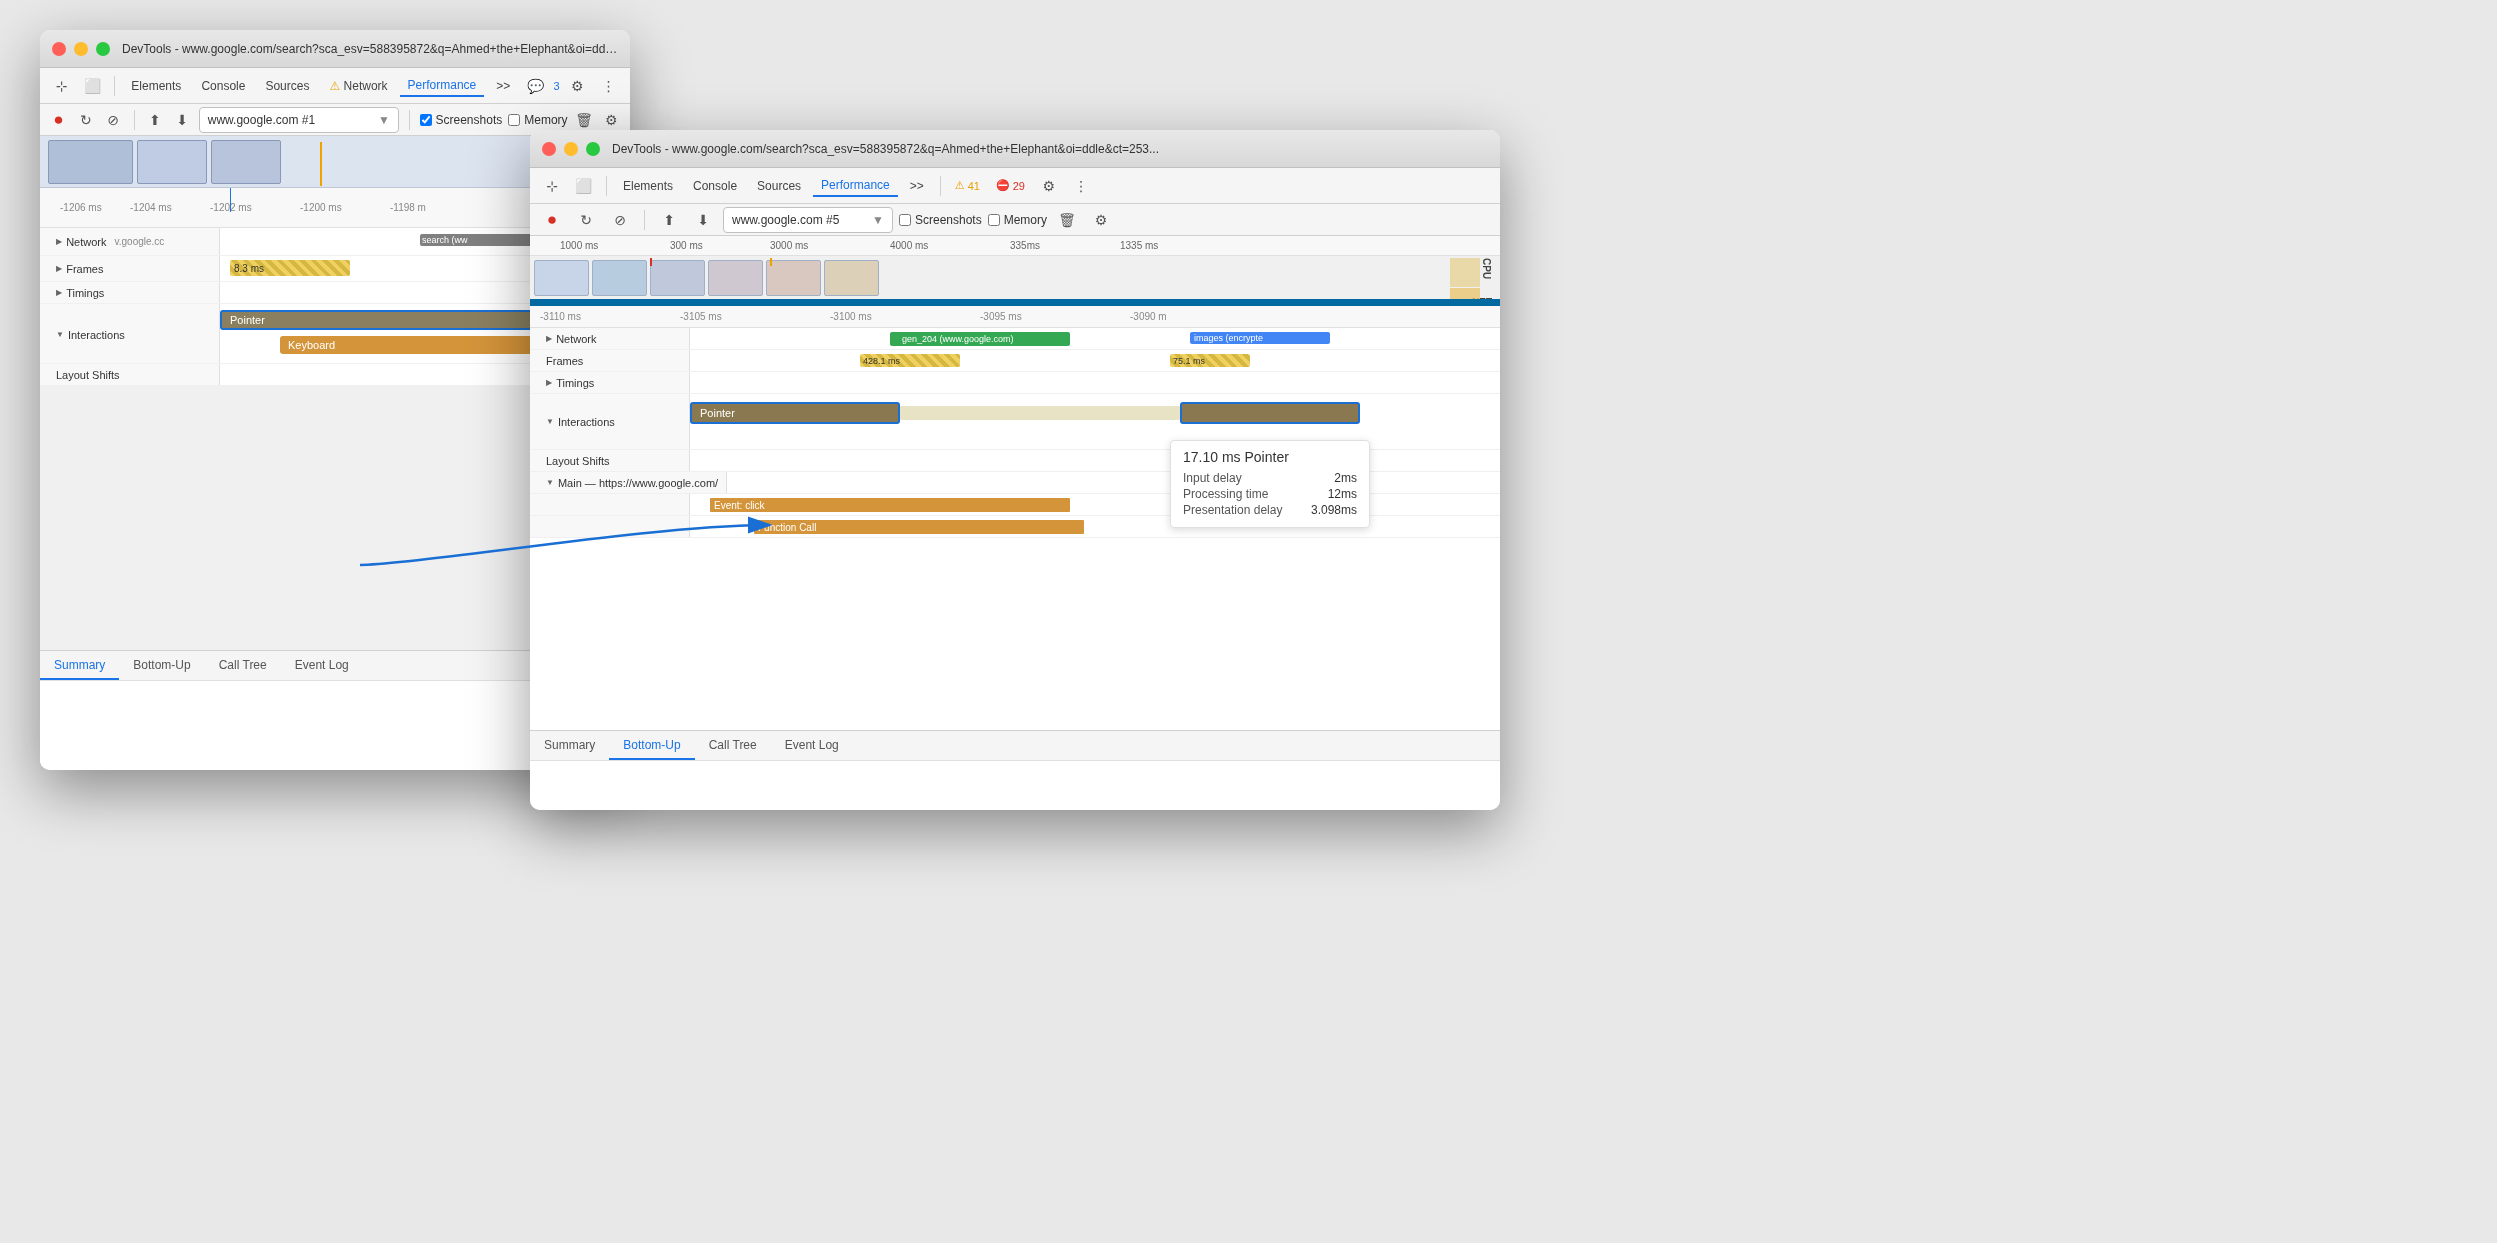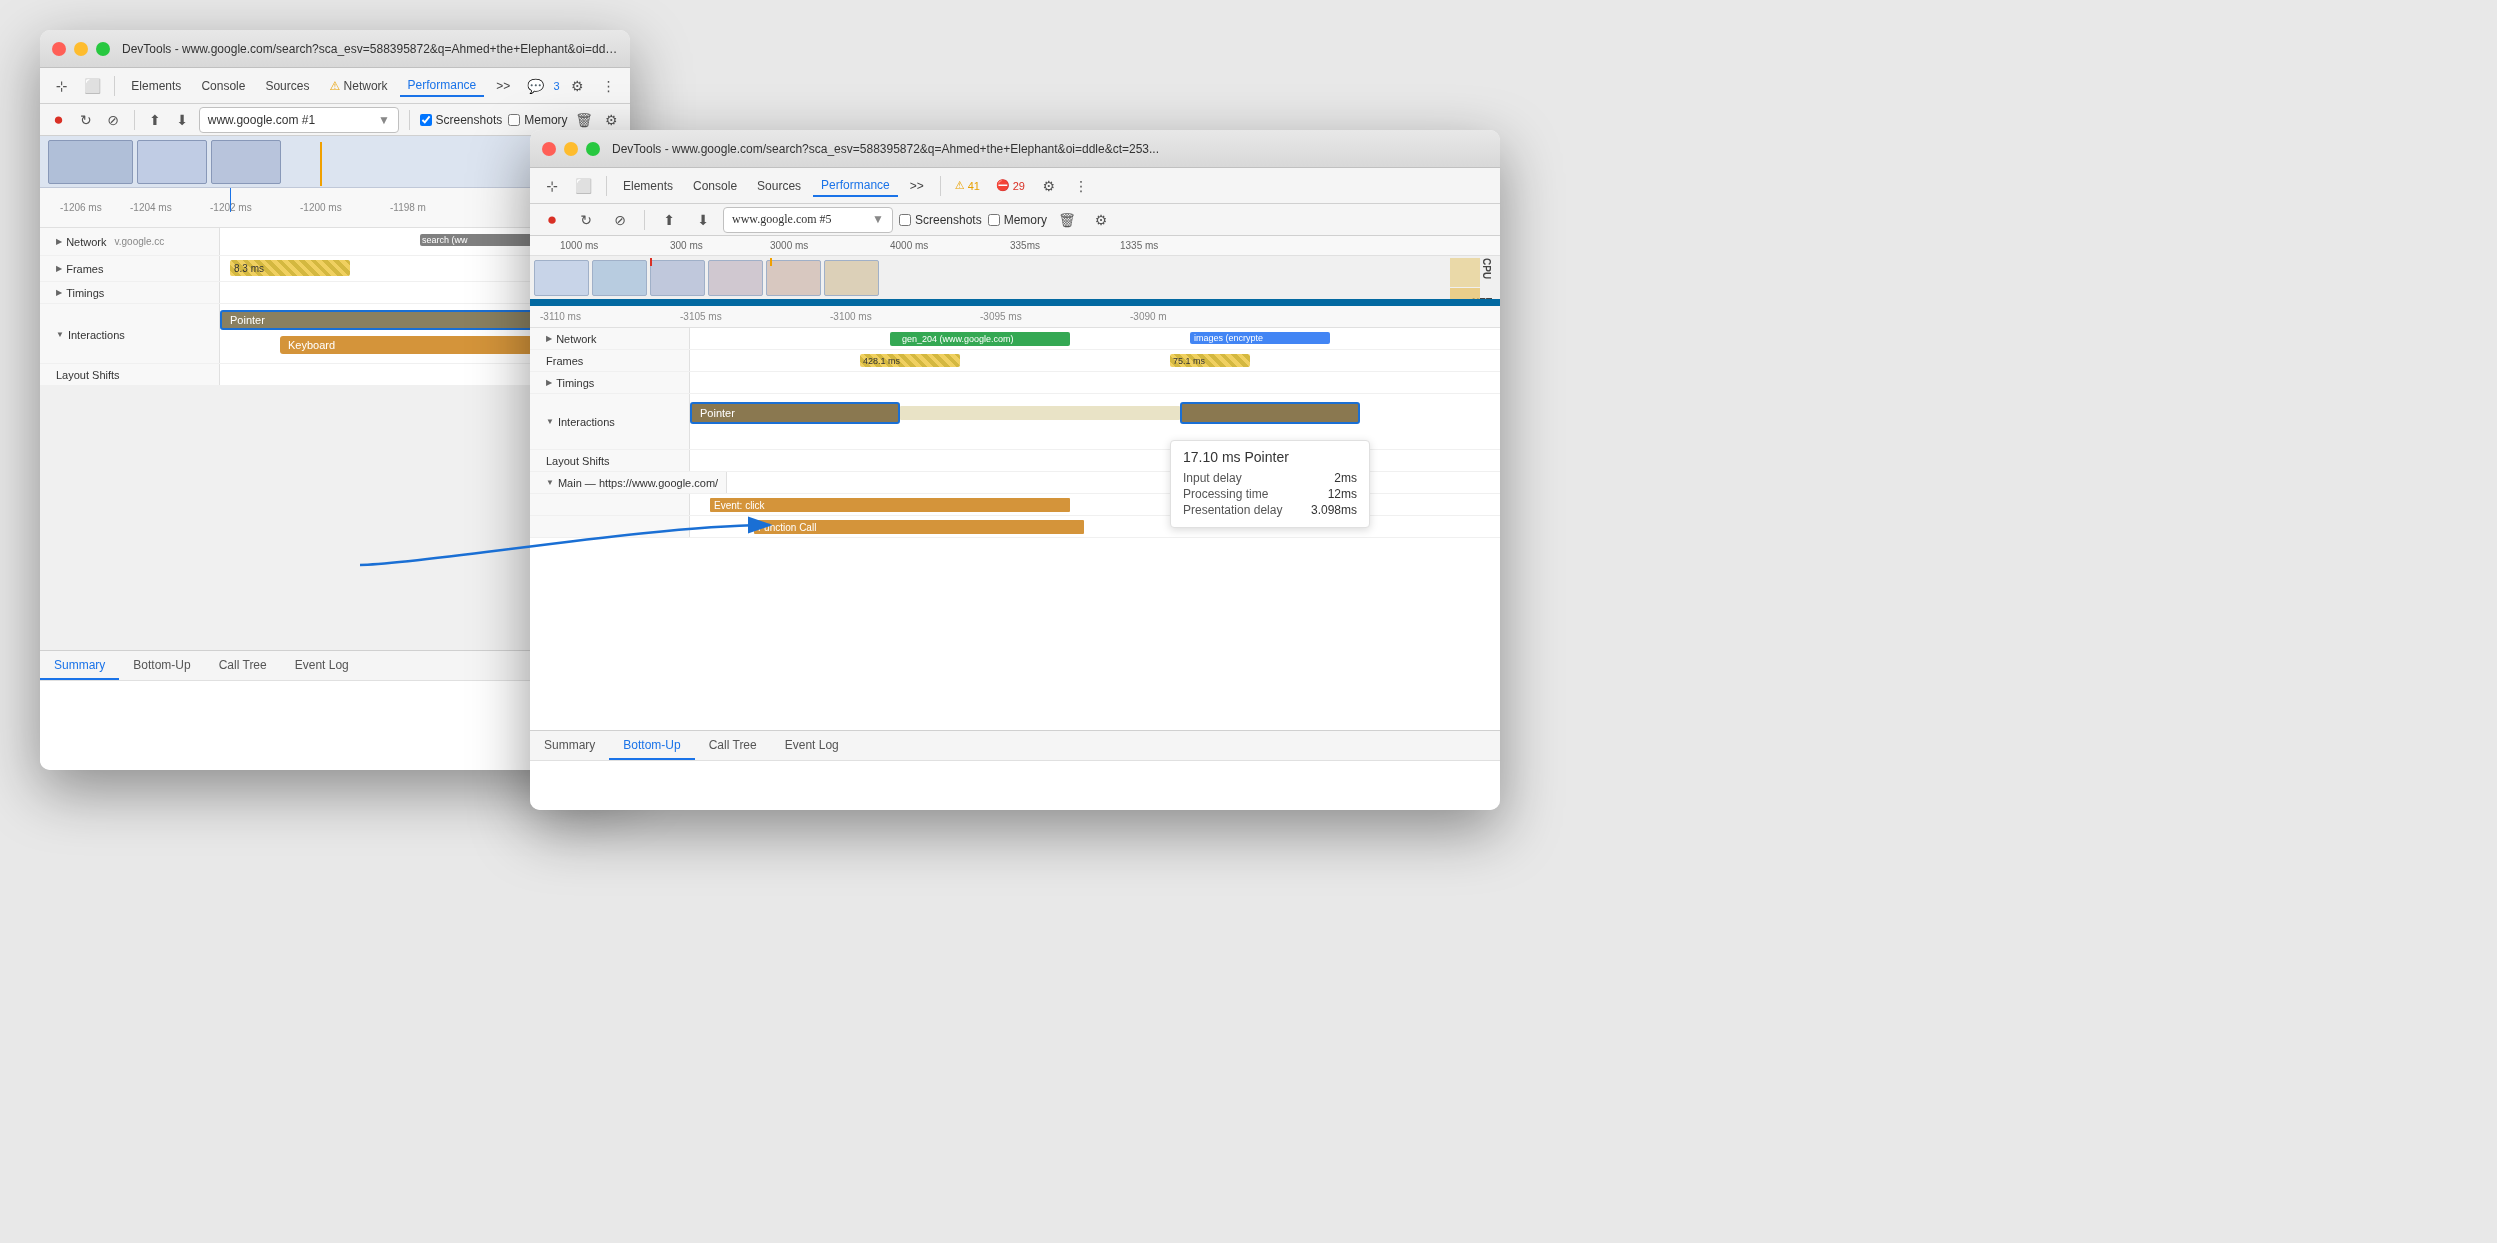--- a/index.html
+++ b/index.html
@@ -460,21 +460,21 @@
       <div class="icon-btn">⋮</div>
     </div>
 
     <div class="devtools-toolbar" style="height:32px; gap:6px;">
       <div class="icon-btn" style="font-size:16px; color:#d93025;">⏺</div>
       <div class="icon-btn">↻</div>
       <div class="icon-btn">⊘</div>
       <div class="toolbar-sep"></div>
       <div class="icon-btn">⬆</div>
       <div class="icon-btn">⬇</div>
-      <div class="address-bar" style="min-width:170px;font-family:Liberation Serif, serif;">
+      <div class="address-bar" style="min-width:170px;">
         <span>www.google.com #5</span>
         <span style="margin-left:auto; color:#888;">▼</span>
       </div>
       <label class="checkbox-label">
         <input type="checkbox" style="width: 12px; height: 12px;"> 
           <span>Screenshots</span>
       </label>
       <label class="checkbox-label">
         <input type="checkbox" style="width: 12px; height: 12px;"> 
           <span>Memory</span>

